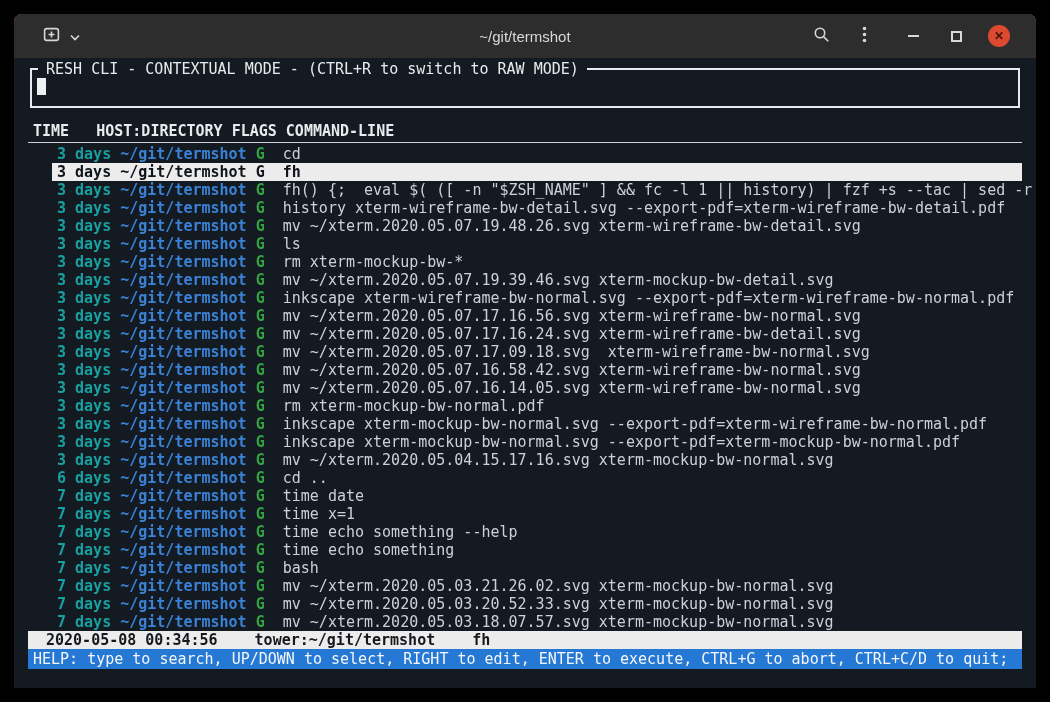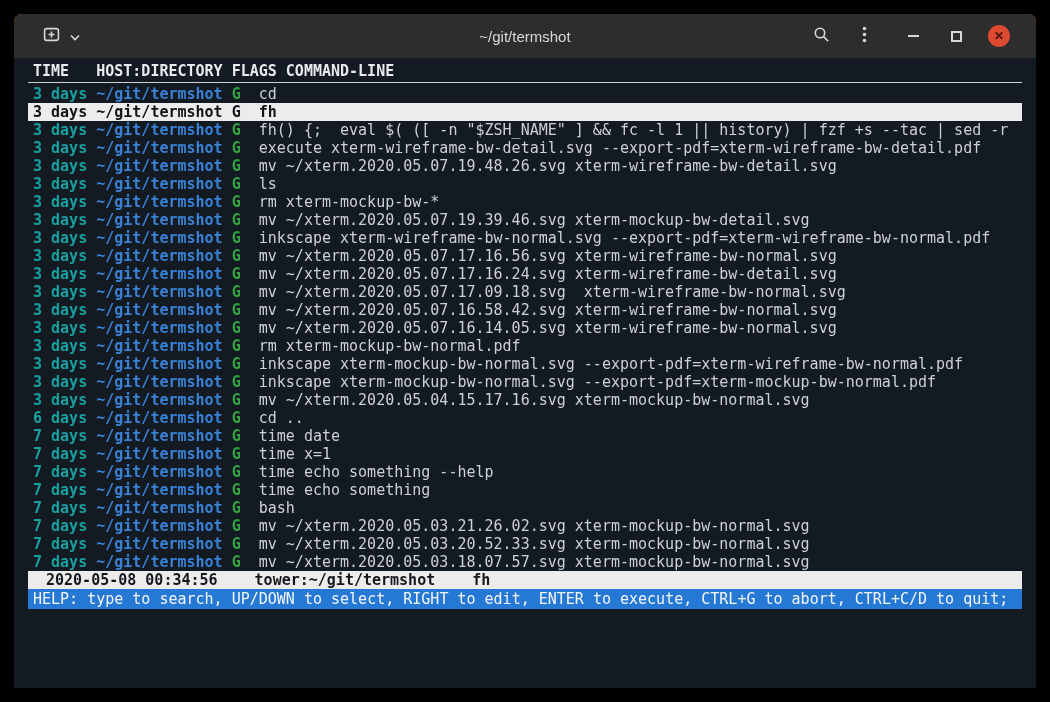--- a/index.html
+++ b/index.html
@@ -38,21 +38,21 @@
   .cursor-block { position:absolute; left:5px; top:8px; width:9px; height:17px;
                   background:#eef1f4; }
 
   .hdr { white-space:pre; font-weight:700; color:#e8ebee; height:21px;
          padding-left:5px; border-bottom:1px solid #ccd1d8; }
   .hdr .col-time  { display:inline-block; width:6ch; }
   .hdr .col-host  { display:inline-block; width:14ch; }
   .hdr .col-flags { display:inline-block; width:5ch; }
 
   .rows { margin-top:2px; }
-  .row { white-space:pre; height:18px; padding-left:5px; }
+  .row { white-space:pre; height:18px; padding-left:5px;margin-left:24px; }
   .row .t { display:inline-block; width:6ch;  color:#18a0a0; font-weight:700; }
   .row .h { display:inline-block; width:14ch; color:#3a82d6; font-weight:700; }
   .row .f { display:inline-block; width:1ch;  color:#33a342; font-weight:700; }
   .row .c { color:#ccd1d8; }
   .row.selected { background:#ececec; }
   .row.selected .t, .row.selected .h, .row.selected .f,
   .row.selected .c { color:#101418; font-weight:700; }
 
   .status { height:18px; background:#ececec; color:#15181c; font-weight:700;
             white-space:pre; padding-left:18px; }
@@ -113,29 +113,34 @@
         <span class="restore-box"></span>
       </span>
       <span class="tb-btn close-circle">
           <span>✕</span>
         </span>
     </div>
   </div>
 
   <div class="terminal">
 
+    <div class="search-box">
+      <span class="legend">RESH CLI - CONTEXTUAL MODE - (CTRL+R to switch to RAW MODE)</span>
+      <span class="cursor-block"></span>
+      <span></span>
+    </div>
 
     <div class="hdr"><span class="col-time">TIME</span> <span class="col-host">HOST:DIRECTORY</span> <span class="col-flags">FLAGS</span> <span>COMMAND-LINE</span></div>
 
     <div class="rows">
 
     <div class="row"><span class="t">3 days</span> <span class="h">~/git/termshot</span> <span class="f">G</span>  <span class="c">cd</span></div>
         <div class="row selected"><span class="t">3 days</span> <span class="h">~/git/termshot</span> <span class="f">G</span>  <span class="c">fh</span></div>
         <div class="row"><span class="t">3 days</span> <span class="h">~/git/termshot</span> <span class="f">G</span>  <span class="c">fh() {;  eval $( ([ -n "$ZSH_NAME" ] &amp;&amp; fc -l 1 || history) | fzf +s --tac | sed -r</span></div>
-        <div class="row"><span class="t">3 days</span> <span class="h">~/git/termshot</span> <span class="f">G</span>  <span class="c">execute xterm-wireframe-bw-detail.svg --export-pdf=xterm-wireframe-bw-detail.pdf</span></div>
+        <div class="row"><span class="t">3 days</span> <span class="h">~/git/termshot</span> <span class="f">G</span>  <span class="c">history xterm-wireframe-bw-detail.svg --export-pdf=xterm-wireframe-bw-detail.pdf</span></div>
         <div class="row"><span class="t">3 days</span> <span class="h">~/git/termshot</span> <span class="f">G</span>  <span class="c">mv ~/xterm.2020.05.07.19.48.26.svg xterm-wireframe-bw-detail.svg</span></div>
         <div class="row"><span class="t">3 days</span> <span class="h">~/git/termshot</span> <span class="f">G</span>  <span class="c">ls</span></div>
         <div class="row"><span class="t">3 days</span> <span class="h">~/git/termshot</span> <span class="f">G</span>  <span class="c">rm xterm-mockup-bw-*</span></div>
         <div class="row"><span class="t">3 days</span> <span class="h">~/git/termshot</span> <span class="f">G</span>  <span class="c">mv ~/xterm.2020.05.07.19.39.46.svg xterm-mockup-bw-detail.svg</span></div>
         <div class="row"><span class="t">3 days</span> <span class="h">~/git/termshot</span> <span class="f">G</span>  <span class="c">inkscape xterm-wireframe-bw-normal.svg --export-pdf=xterm-wireframe-bw-normal.pdf</span></div>
         <div class="row"><span class="t">3 days</span> <span class="h">~/git/termshot</span> <span class="f">G</span>  <span class="c">mv ~/xterm.2020.05.07.17.16.56.svg xterm-wireframe-bw-normal.svg</span></div>
         <div class="row"><span class="t">3 days</span> <span class="h">~/git/termshot</span> <span class="f">G</span>  <span class="c">mv ~/xterm.2020.05.07.17.16.24.svg xterm-wireframe-bw-detail.svg</span></div>
         <div class="row"><span class="t">3 days</span> <span class="h">~/git/termshot</span> <span class="f">G</span>  <span class="c">mv ~/xterm.2020.05.07.17.09.18.svg  xterm-wireframe-bw-normal.svg</span></div>
         <div class="row"><span class="t">3 days</span> <span class="h">~/git/termshot</span> <span class="f">G</span>  <span class="c">mv ~/xterm.2020.05.07.16.58.42.svg xterm-wireframe-bw-normal.svg</span></div>
         <div class="row"><span class="t">3 days</span> <span class="h">~/git/termshot</span> <span class="f">G</span>  <span class="c">mv ~/xterm.2020.05.07.16.14.05.svg xterm-wireframe-bw-normal.svg</span></div>

